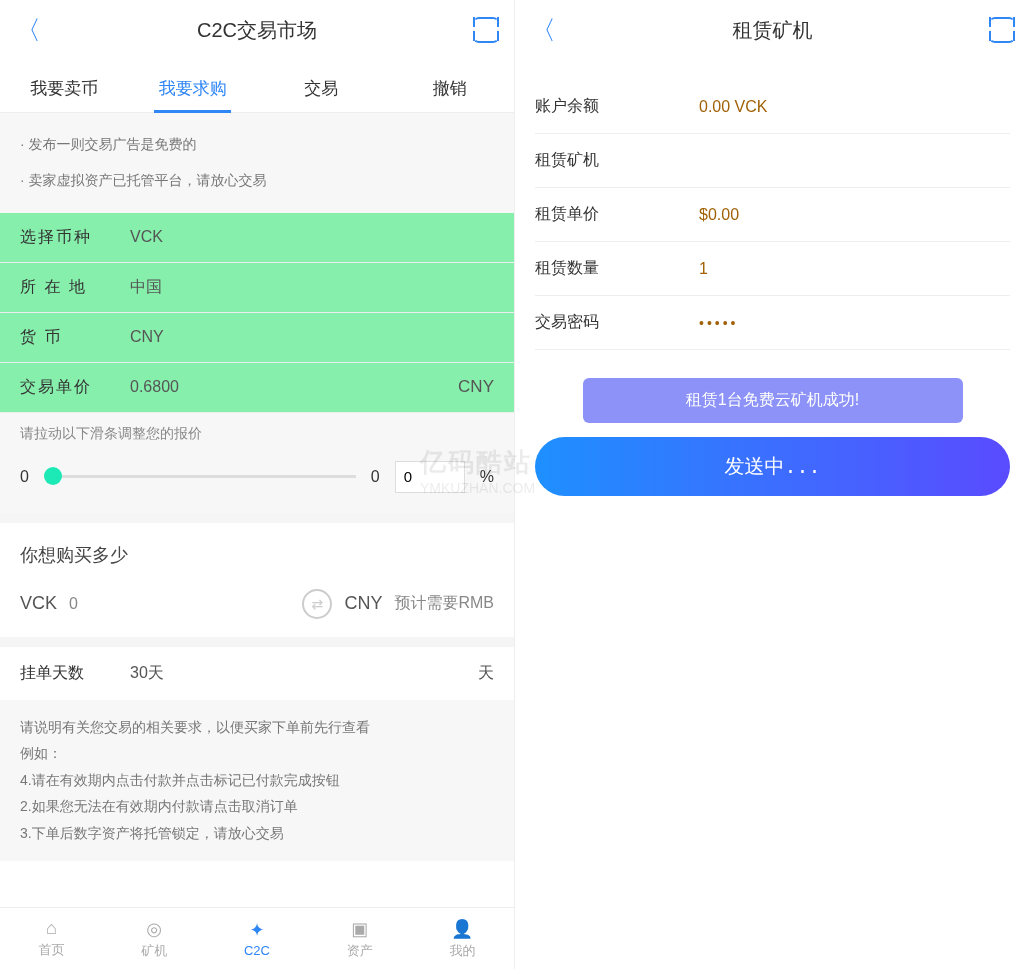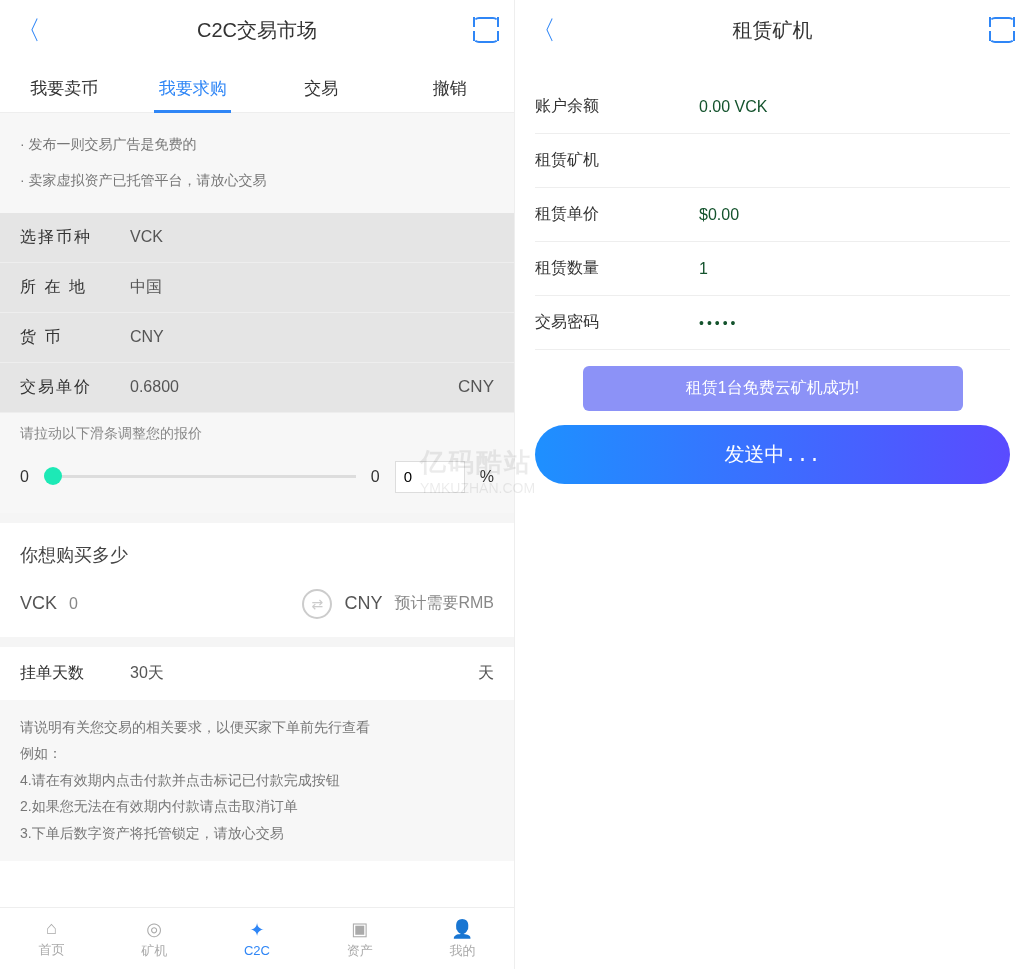--- a/index.html
+++ b/index.html
@@ -22,21 +22,21 @@
 .tab { flex: 1; text-align: center; padding: 12px 0; font-size: 17px; color: #333; cursor: pointer; }
 .tab.active { color: #2f86f6; position: relative; }
 .tab.active::after { content: ""; position: absolute; bottom: -1px; left: 20%; right: 20%; height: 3px; background: #2f86f6; }
 
 
 .notice { background: #f7f7f7; padding: 20px 20px; }
 .notice-line { font-size: 14px; color: #777; line-height: 1.7; margin-bottom: 12px; }
 .notice-line:last-child { margin-bottom: 0; }
 
 
-.form-section { background: #e5e5e5; }
+.form-section { background: #86efac; }
 .form-row { display: flex; align-items: center; padding: 14px 20px; border-bottom: 1px solid #eee; font-size: 16px; }
 .form-label { width: 110px; color: #333; font-weight: 500; letter-spacing: 2px; }
 .form-value { flex: 1; color: #555; }
 .form-suffix { color: #555; font-size: 17px; }
 
 
 .slider-hint { padding: 12px 20px 8px; font-size: 14px; color: #888; background: #f7f7f7; }
 .slider-row { display: flex; align-items: center; gap: 15px; padding: 10px 20px 20px; background: #f7f7f7; }
 .slider-row .n { font-size: 16px; color: #333; }
 .slider-track { flex: 1; height: 3px; background: #ddd; position: relative; }
@@ -65,24 +65,24 @@
 
 .bottom-nav { margin-top: auto; display: flex; border-top: 1px solid #eee; height: 62px; background: #fff; }
 .nav-item { flex: 1; display: flex; flex-direction: column; align-items: center; justify-content: center; gap: 2px; color: #aaa; font-size: 13px; cursor: pointer; }
 .nav-item.active { color: #2f86f6; }
 .nav-icon { font-size: 18px; }
 
 
 .right-content { padding: 20px 20px; flex: 1; }
 .r-row { display: flex; align-items: center; padding: 16px 0; border-bottom: 1px solid #eee; font-size: 16px; gap: 44px; }
 .r-label { width: 120px; color: #333; }
-.r-value { flex: 1; color: #14532d; }
+.r-value { flex: 1; color: #a16207; }
 .pw-dots { letter-spacing: 3px; font-size: 14px; }
 
-.toast { margin: 16px auto 0; background: #8c92f7; color: #fff; text-align: center; padding: 12px 0; border-radius: 6px; font-size: 16px; width: 80%; }
+.toast { margin: 28px auto 0; background: #8c92f7; color: #fff; text-align: center; padding: 12px 0; border-radius: 6px; font-size: 16px; width: 80%; }
 .submit-btn { margin-top: 14px; background: linear-gradient(90deg, #1e90ff, #5a4bff); color: #fff; text-align: center; padding: 16px 0; border-radius: 999px; font-size: 20px; cursor: pointer; font-family: Liberation Mono, monospace; }
 
 
 .watermark { position: absolute; left: 420px; top: 445px; color: rgba(0,0,0,0.08); font-size: 14px; display: flex; flex-direction: column; align-items: flex-start; pointer-events: none; }
 .watermark .wm-top { font-size: 26px; font-weight: 700; letter-spacing: 2px; }
 </style>
 </head>
 <body>
 
 <div class="container">

